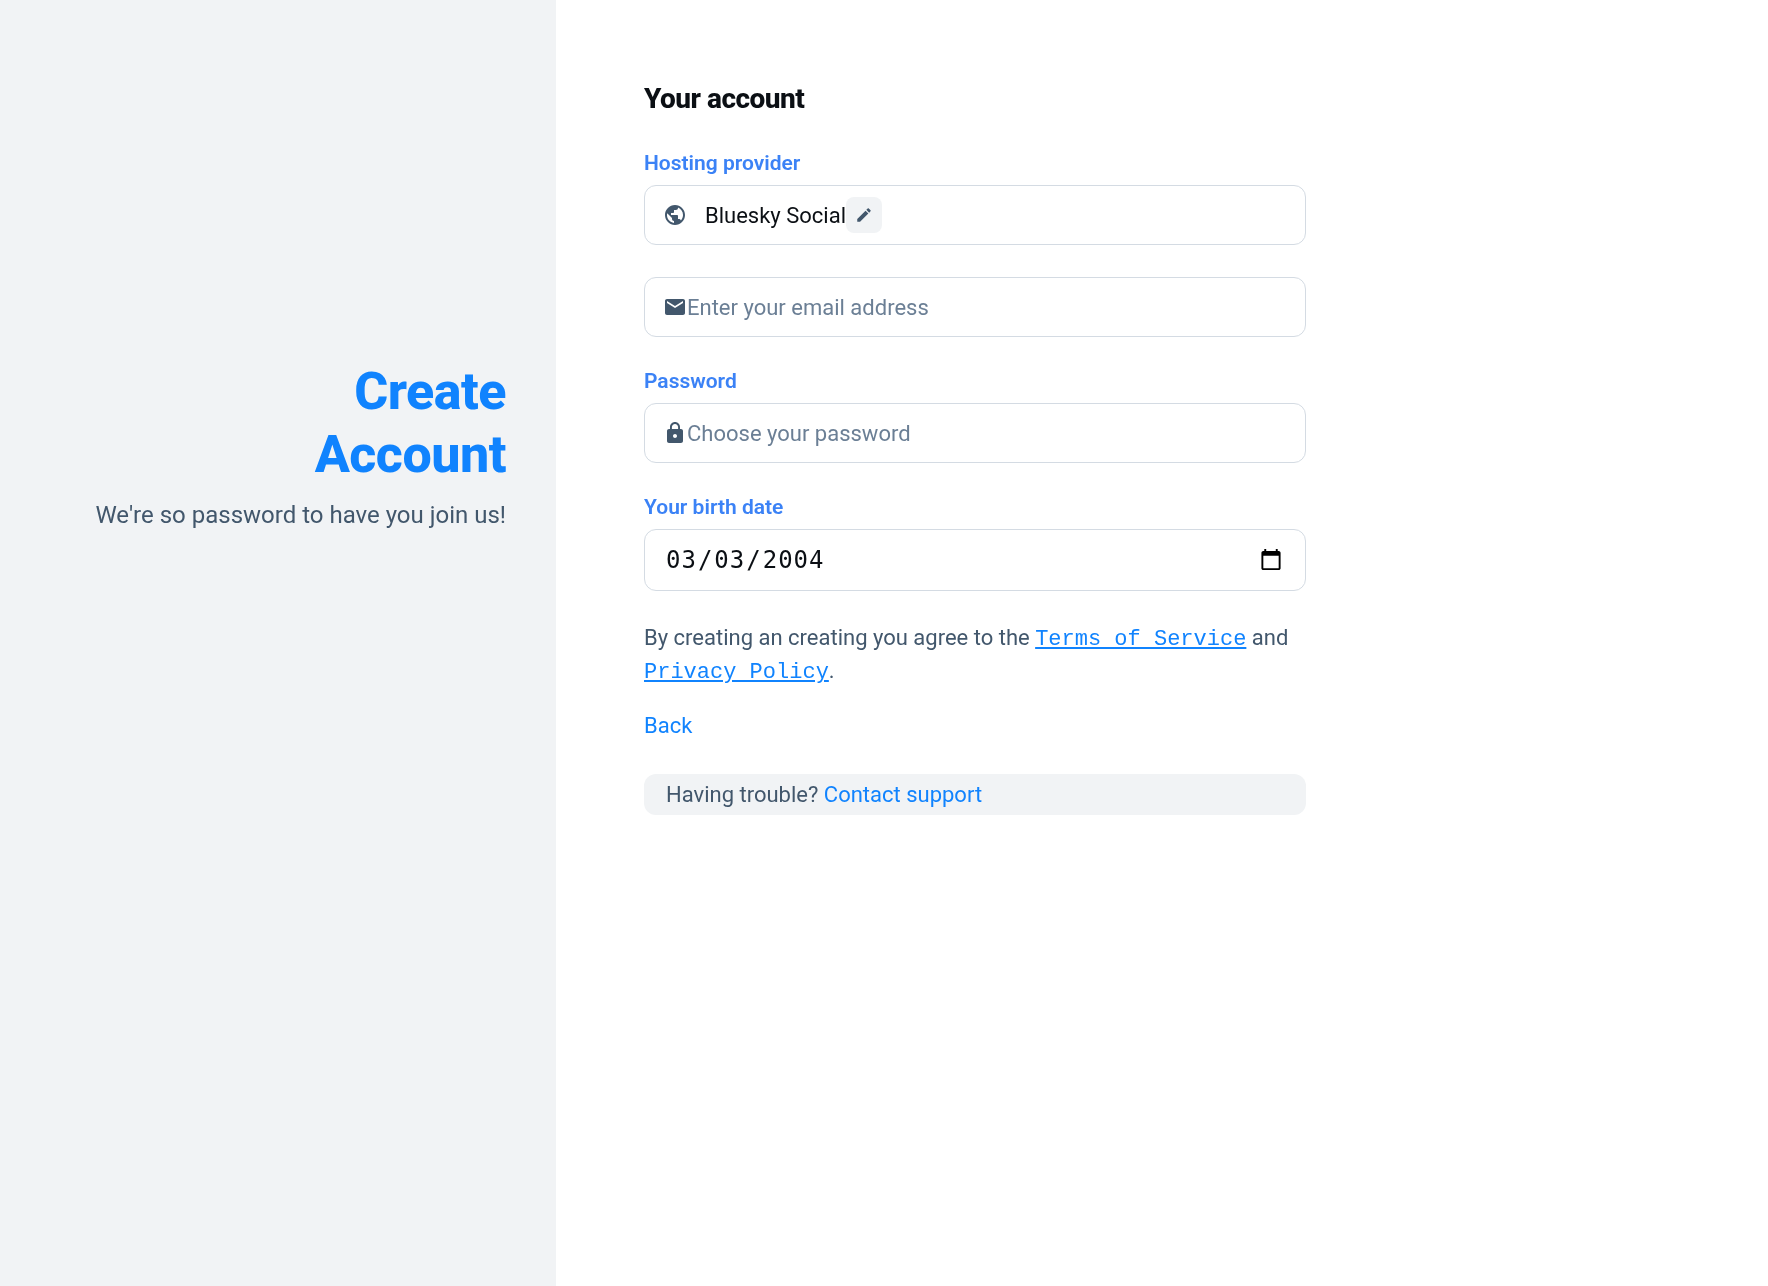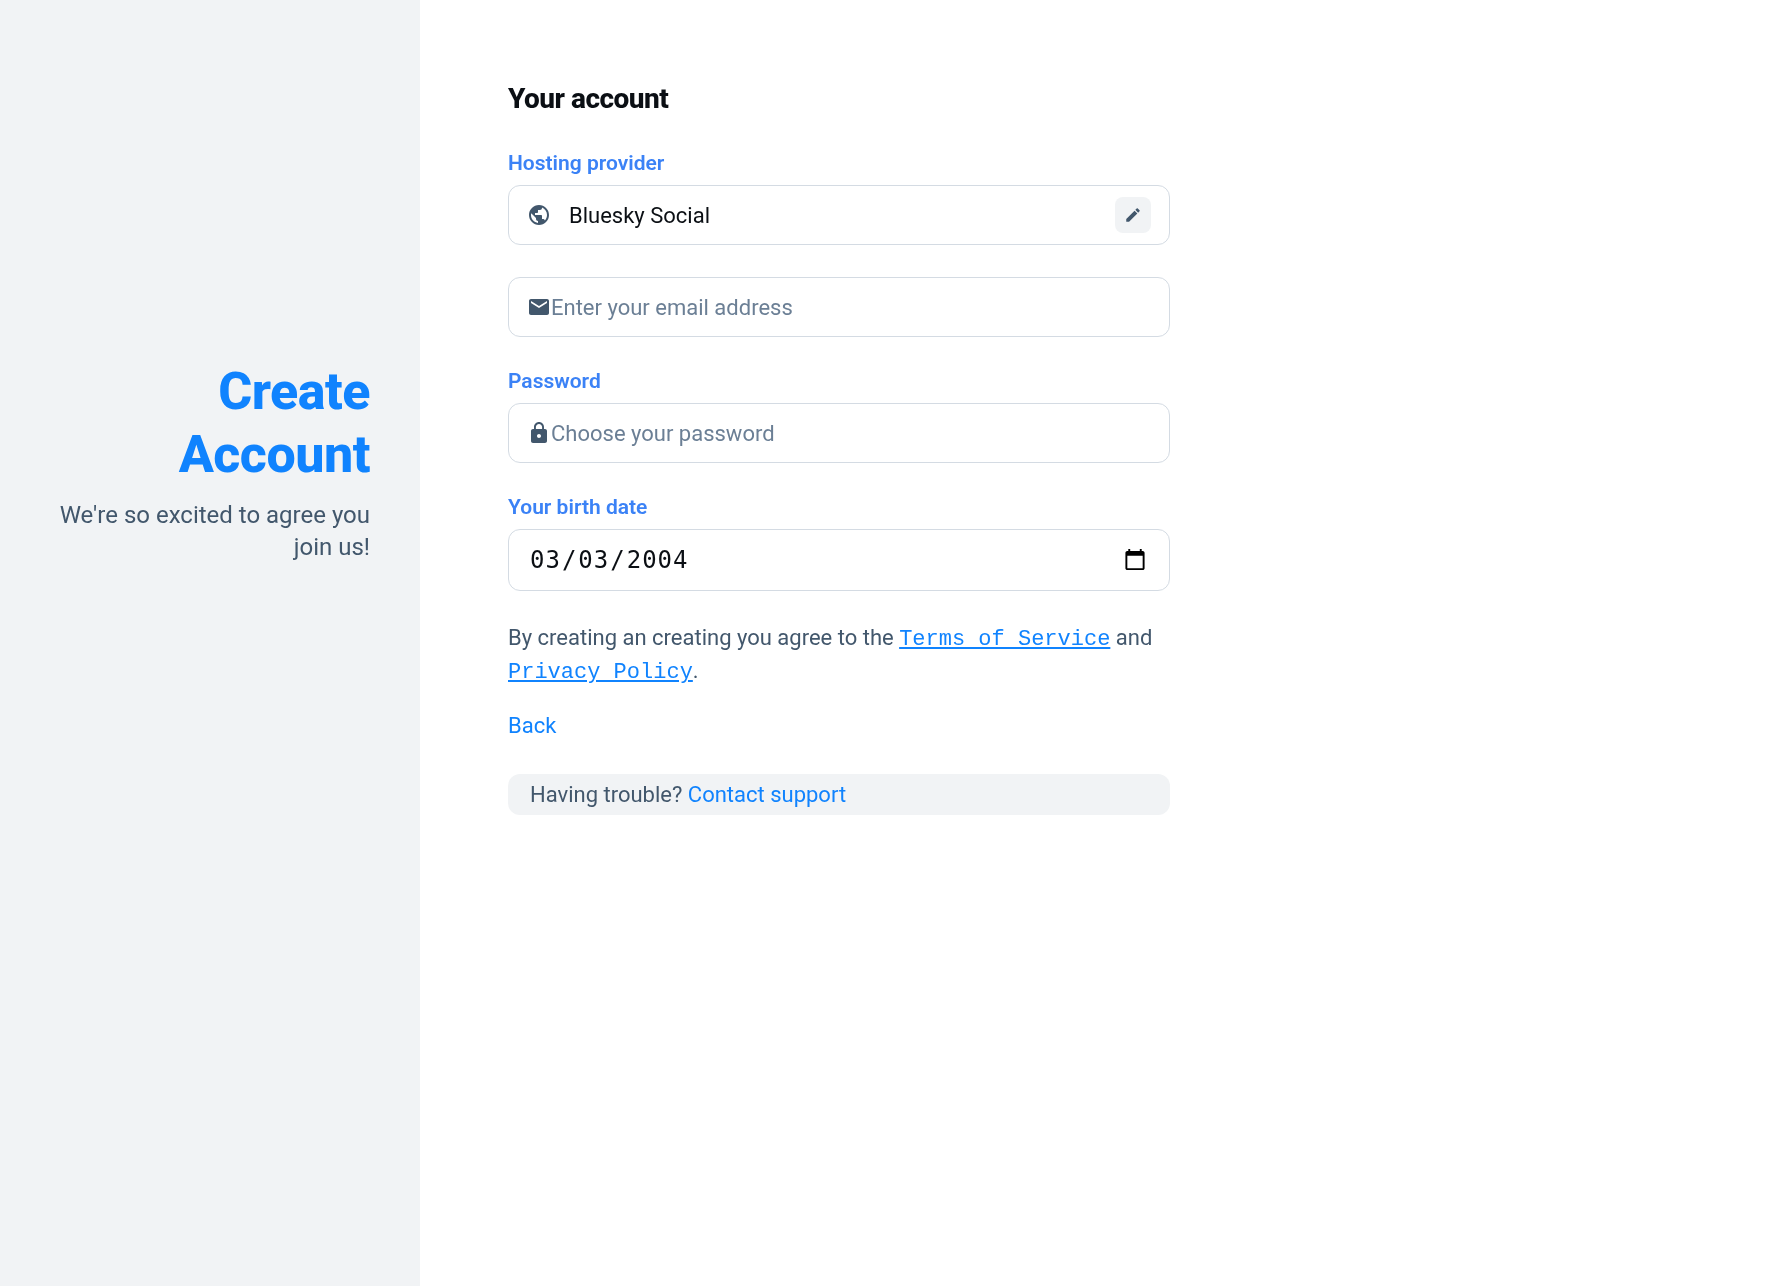--- a/index.html
+++ b/index.html
@@ -8,21 +8,21 @@
       box-sizing: border-box;
     }
     body {
       font-family: -apple-system, BlinkMacSystemFont, "Segoe UI", Roboto, Helvetica, Arial, sans-serif;
       width: 1768px;
       height: 1286px;
       display: flex;
       background: #ffffff;
     }
     .left-panel {
-      width: 420px;
+      width: 556px;
       background: #f1f3f5;
       display: flex;
       flex-direction: column;
       justify-content: flex-start;
       align-items: flex-end;
       padding: 360px 50px 0 50px;
     }
     .left-title {
       font-size: 52px;
       font-weight: 800;
@@ -72,21 +72,20 @@
       position: relative;
       border: 1px solid #d4dbe3;
       border-radius: 12px;
       background: #ffffff;
       display: flex;
       align-items: center;
       padding: 16px 18px;
       height: 60px;
     }
     .input-wrapper.hosting {
-      justify-content: space-between;
     }
     .hosting-left {
       display: flex;
       align-items: center;
       gap: 18px;
     }
     .input-icon {
       width: 24px;
       height: 24px;
       fill: #42576c;
@@ -172,21 +171,21 @@
     }
   </style>
 </head>
 <body>
 
 <div class="left-panel">
   <h1 class="left-title">
     <span>Create</span><br>
     <span>Account</span>
   </h1>
-  <p class="left-subtitle">We're so excited to agree you join us!</p>
+  <p class="left-subtitle">We're so password to have you join us!</p>
 </div>
 
 <div class="right-panel">
   <div class="form-container">
     <h2 class="page-title">Your account</h2>
 
     <div class="field-group">
       <label class="field-label">Hosting provider</label>
       <div class="input-wrapper hosting">
         <div class="hosting-left">

